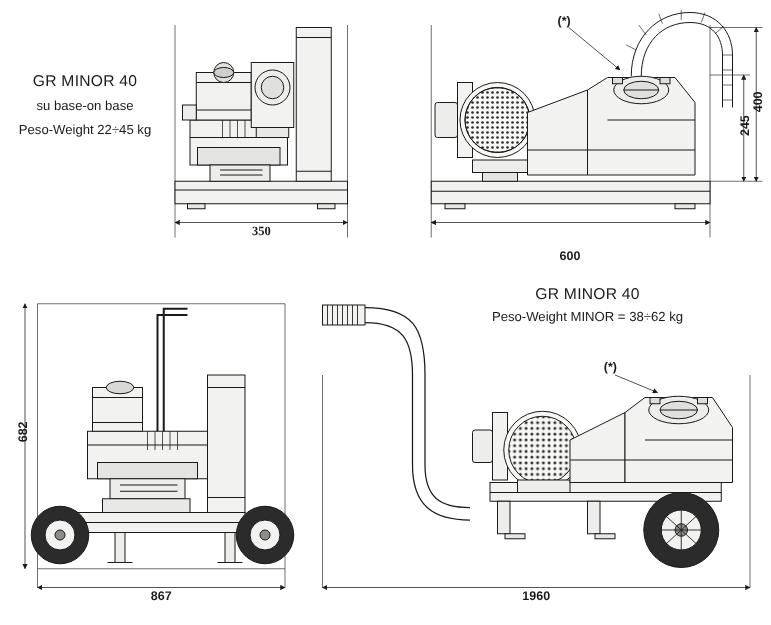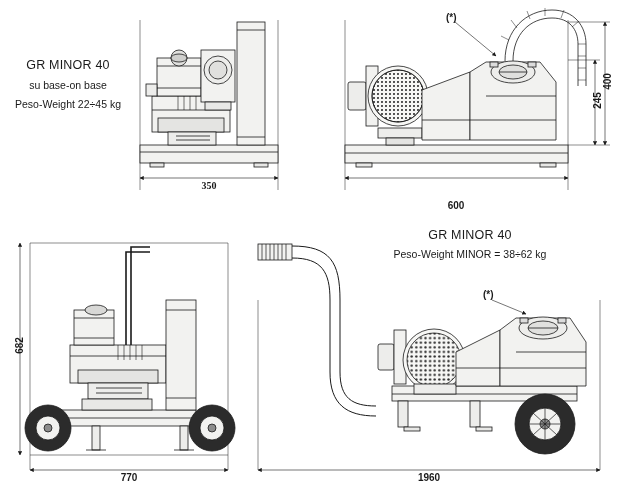--- a/index.html
+++ b/index.html
@@ -274,14 +274,14 @@
   <div class="sub">Peso-Weight  MINOR = 38÷62 kg</div>
 </div>
 
 <div class="lbl dim ctr" style="left:184px;top:180px;width:50px;font-family:Liberation Serif, serif;">350</div>
 <div class="lbl dim ctr" style="left:431px;top:164px;width:50px;margin-top:36px;">600</div>
 <div class="lbl dim ctr" style="left:595px;top:76px;width:24px;transform:rotate(-90deg);transform-origin:center;">400</div>
 <div class="lbl dim ctr" style="left:585px;top:95px;width:24px;transform:rotate(-90deg);transform-origin:center;">245</div>
 <div class="lbl ast" style="left:446px;top:12px;">(*)</div>
 <div class="lbl ast" style="left:483px;top:289px;">(*)</div>
 <div class="lbl dim ctr" style="left:4px;top:340px;width:30px;transform:rotate(-90deg);transform-origin:center;">682</div>
-<div class="lbl dim ctr" style="left:104px;top:472px;width:50px;">770</div>
+<div class="lbl dim ctr" style="left:104px;top:472px;width:50px;">867</div>
 <div class="lbl dim ctr" style="left:404px;top:472px;width:50px;">1960</div>
 
 </body></html>

